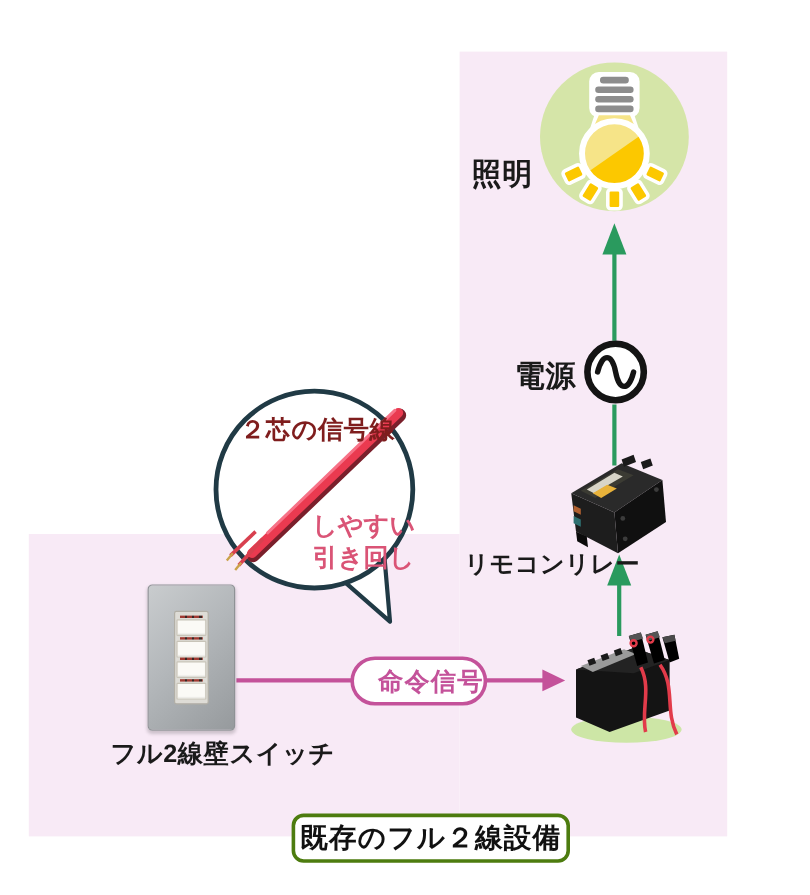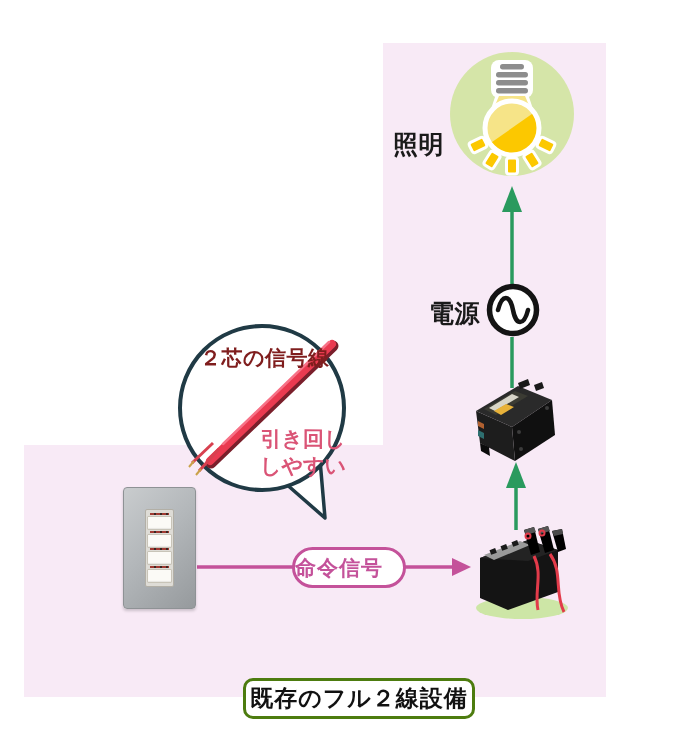--- a/index.html
+++ b/index.html
@@ -21,21 +21,21 @@
   .tu-img{position:absolute;left:470px;top:516px;width:112px;height:106px;}
   .switch-plate{position:absolute;left:123px;top:487px;width:71px;height:120px;border-radius:4px;
     background:linear-gradient(135deg,#c9ccce 0%,#b3b7ba 45%,#969a9d 100%);
     border:1px solid #8e9295;box-shadow:0 2px 3px rgba(0,0,0,0.18);}
   .switch-bezel{position:absolute;left:21px;top:21px;width:29px;height:78px;background:#dedcd6;
     border:1px solid #b2afa6;border-radius:2px;display:flex;flex-direction:column;justify-content:space-between;padding:3px 2px;box-sizing:border-box;}
   .switch-unit{display:flex;flex-direction:column;align-items:center;}
   .switch-stripe{width:19px;height:2px;background:repeating-linear-gradient(90deg,#a03a32 0 4px,#3a2622 4px 6px);margin-bottom:1px;}
   .switch-button{width:23px;height:12px;background:#fbfaf6;border:1px solid #c8c4b8;border-radius:1px;box-shadow:inset 0 -1px 1px rgba(0,0,0,0.08);}
   .pill{position:absolute;left:292px;top:547px;width:114px;height:41px;background:#ffffff;border:3px solid #c4529a;
-    border-radius:22px;display:flex;align-items:center;justify-content:flex-start;box-sizing:border-box;}
+    border-radius:22px;display:flex;align-items:center;justify-content:flex-end;box-sizing:border-box;}
   .pill span{color:#c4529a;font-weight:700;font-size:21px;letter-spacing:1px;}
   .bubble-svg{position:absolute;left:175px;top:315px;width:185px;height:210px;}
   .bubble-title{left:200px;top:344px;font-size:21px;color:#7f1d1d;}
   .bubble-note{position:absolute;left:255px;top:425px;width:96px;text-align:center;font-weight:700;
     font-size:21px;line-height:27px;color:#da5476;white-space:nowrap;}
   .footer-box{position:absolute;left:243px;top:678px;width:232px;height:41px;background:#ffffff;border:3px solid #4d7c0f;
     border-radius:10px;display:flex;align-items:center;justify-content:center;box-sizing:border-box;}
   .footer-box span{font-weight:700;font-size:23px;color:#111111;letter-spacing:1px;white-space:nowrap;}
 </style>
 </head>
@@ -101,20 +101,21 @@
     <polygon points="26,34 38,27 46,30 33,38" fill="#e8b23a"></polygon>
     <circle cx="51" cy="55" r="2" fill="#3c3c3c"></circle>
     <circle cx="53" cy="72" r="2" fill="#3c3c3c"></circle>
     <circle cx="79" cy="31" r="2" fill="#3c3c3c"></circle>
     <polygon points="10,44 16,47 16,52 10,49" fill="#b06030"></polygon>
     <polygon points="10,53 16,56 16,62 10,59" fill="#2e6f70"></polygon>
     <polygon points="12,66 21,70 22,79 13,74" fill="#0b0b0b"></polygon>
     <polygon points="50,6 60,2 62,8 52,12" fill="#1a1a1a"></polygon>
     <polygon points="66,8 74,5 76,11 68,14" fill="#1a1a1a"></polygon>
   </svg>
+  <div class="label relay-label">リモコンリレー</div>
 
   <svg class="tu-img" viewBox="0 0 112 106">
     <ellipse cx="52" cy="92" rx="46" ry="11" fill="#cde6a6"></ellipse>
     <polygon points="10,42 58,24 88,34 88,76 38,94 10,82" fill="#141414"></polygon>
     <polygon points="10,42 58,24 88,34 58,45" fill="#232323"></polygon>
     <polygon points="14,39 50,25 60,29 24,44" fill="#9a9a9a"></polygon>
     <rect x="20" y="33" width="6" height="5" transform="rotate(-20 23 35)" fill="#1a1a1a"></rect>
     <rect x="31" y="29" width="6" height="5" transform="rotate(-20 34 31)" fill="#1a1a1a"></rect>
     <rect x="42" y="25" width="6" height="5" transform="rotate(-20 45 27)" fill="#1a1a1a"></rect>
     <polygon points="54,14 64,11 70,36 61,39" fill="#000000"></polygon>
@@ -142,41 +143,42 @@
       <div class="switch-unit">
           <div class="switch-stripe"></div>
           <div class="switch-button"></div>
         </div>
       <div class="switch-unit">
           <div class="switch-stripe"></div>
           <div class="switch-button"></div>
         </div>
     </div>
   </div>
+  <div class="label switch-label">フル2線壁スイッチ</div>
 
   <div class="pill">
     <span>命令信号</span>
   </div>
 
   <svg class="bubble-svg" viewBox="0 0 185 210">
     <polygon points="110,168 150,203 145,145" fill="#ffffff" stroke="#203a45" stroke-width="3.5" stroke-linejoin="round"></polygon>
     <circle cx="87" cy="93" r="82" fill="#ffffff" stroke="#203a45" stroke-width="4"></circle>
     <g>
       <line x1="158" y1="31" x2="36" y2="148" stroke="#7a1f2b" stroke-width="11" stroke-linecap="round"></line>
       <line x1="157" y1="29" x2="35" y2="146" stroke="#ea3a50" stroke-width="8" stroke-linecap="round"></line>
       <line x1="154" y1="27" x2="48" y2="129" stroke="#f77287" stroke-width="2.5" stroke-linecap="round"></line>
       <line x1="44" y1="134" x2="24" y2="156" stroke="#d8404f" stroke-width="3"></line>
       <line x1="38" y1="128" x2="17" y2="148" stroke="#d8404f" stroke-width="3"></line>
       <line x1="26" y1="154" x2="21" y2="160" stroke="#caa24a" stroke-width="2"></line>
       <line x1="19" y1="146" x2="14" y2="152" stroke="#caa24a" stroke-width="2"></line>
     </g>
   </svg>
   <div class="label bubble-title">２芯の信号線</div>
   <div class="bubble-note">
+    <div>しやすい</div>
     <div>引き回し</div>
-    <div>しやすい</div>
   </div>
 
   <div class="footer-box">
     <span>既存のフル２線設備</span>
   </div>
 
 </div>
 
 </body></html>

